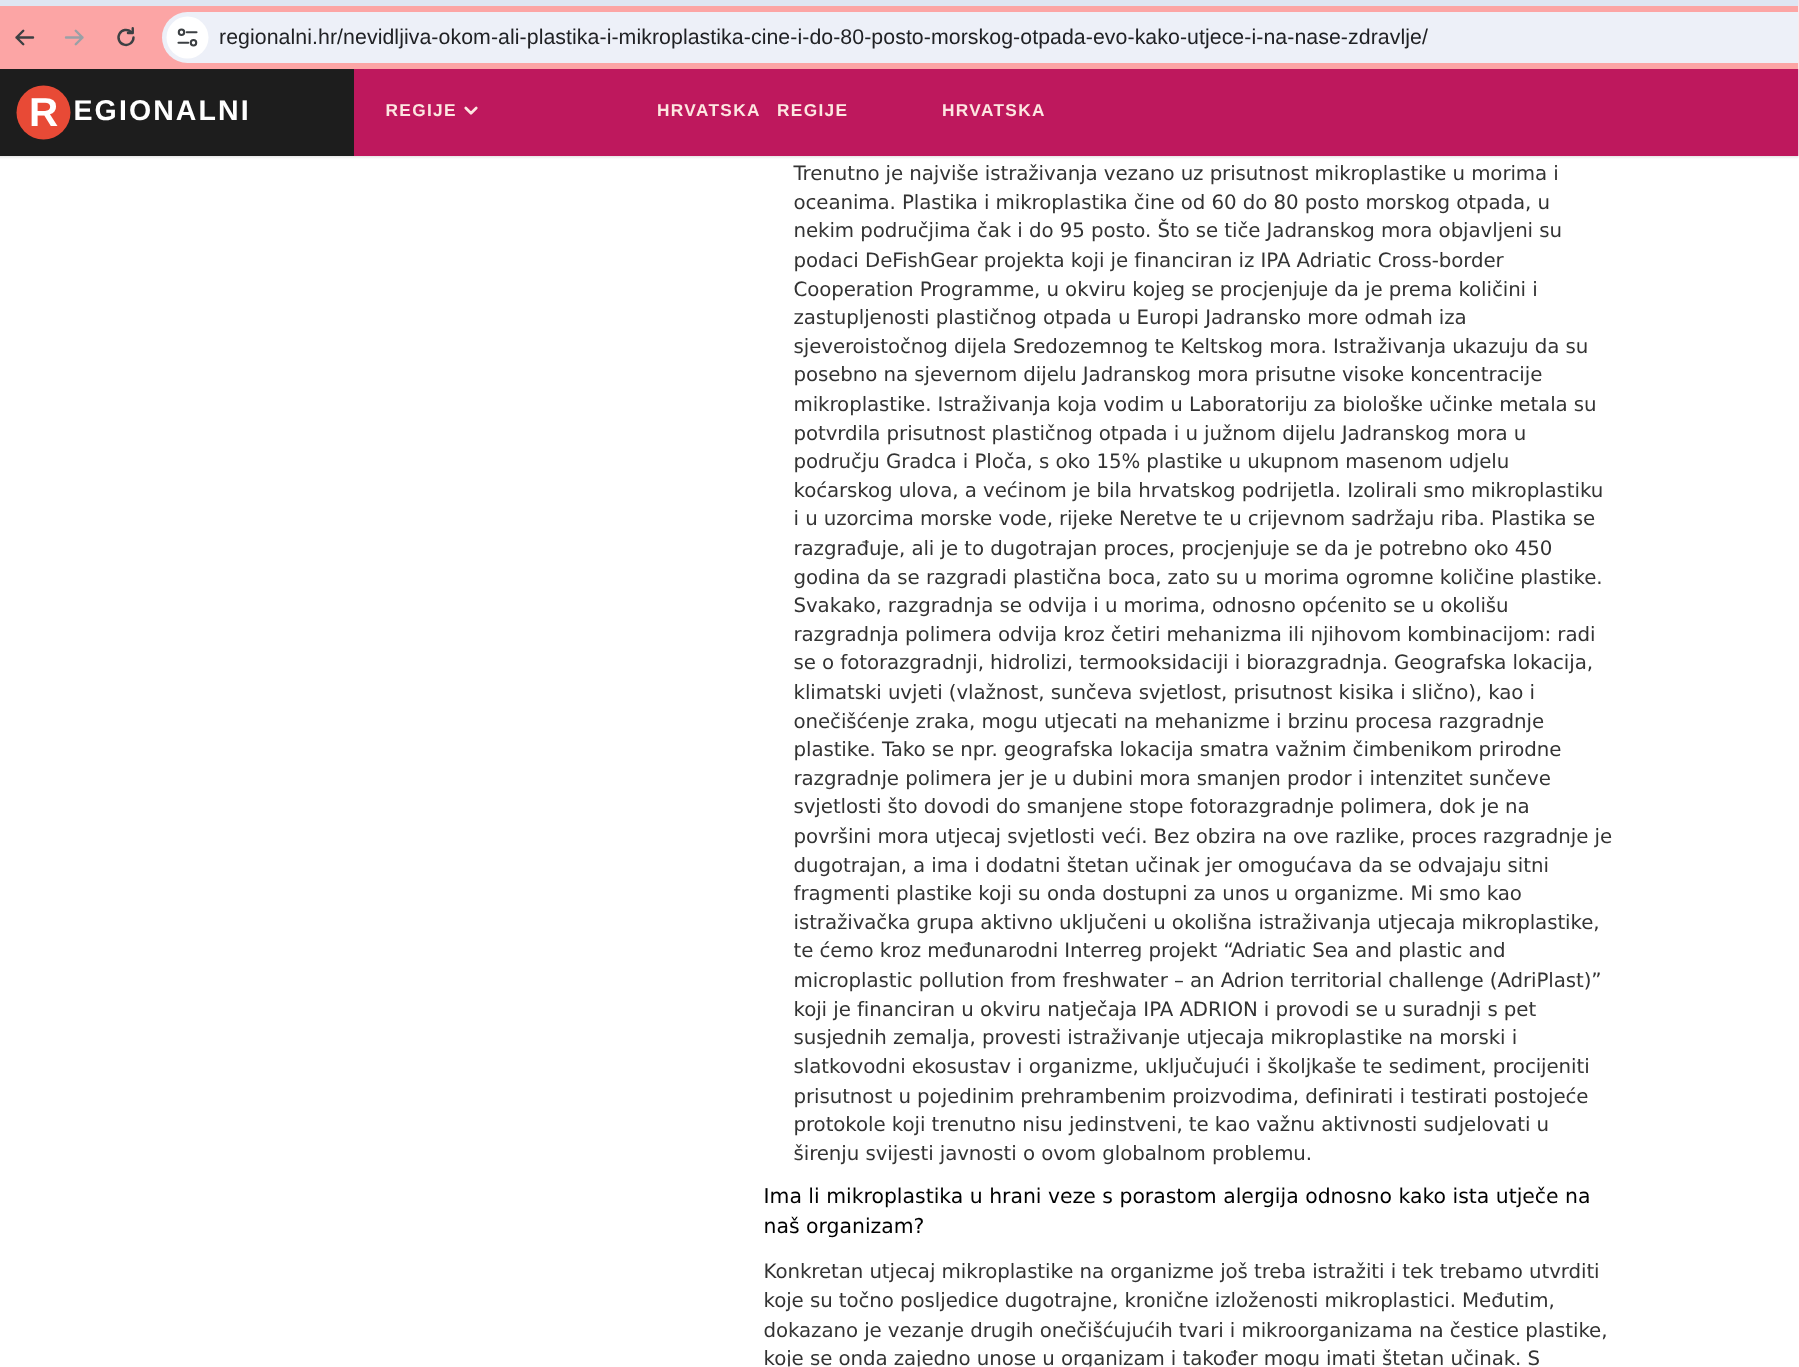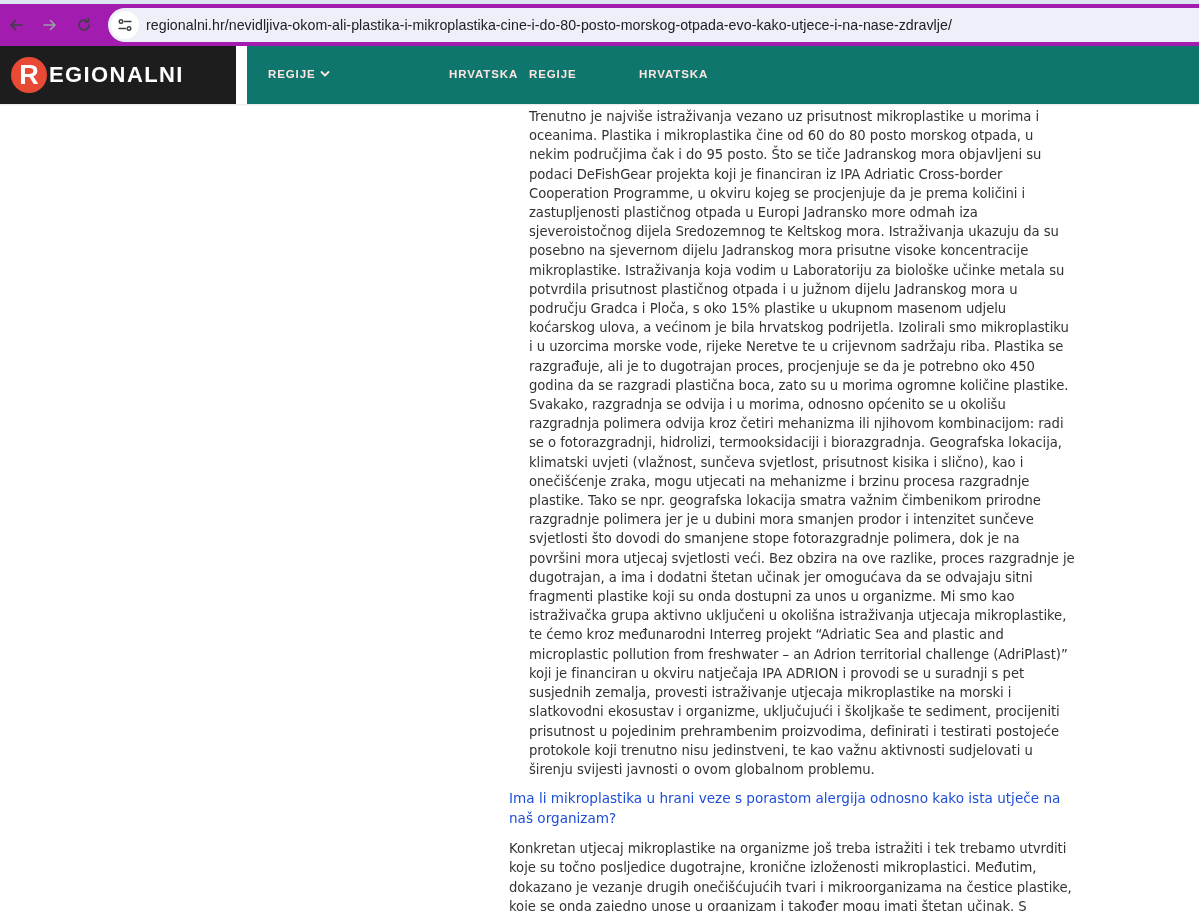--- a/index.html
+++ b/index.html
@@ -1,49 +1,49 @@
 <!DOCTYPE html>
 <html><head>
 <meta charset="utf-8">
 <style>
   * { box-sizing: border-box; margin: 0; padding: 0; }
   html, body { width: 1199px; height: 911px; overflow: hidden; background: #ffffff; }
   body { font-family: "DejaVu Sans", "Liberation Sans", sans-serif; color: #333; position: relative; }
 
   
-  .browser-top { height: 46px; background: #a21caf; position: relative; border-top: 4px solid #dfe6f3; }
+  .browser-top { height: 46px; background: #fca5a5; position: relative; border-top: 4px solid #dfe6f3; }
   .nav-btn { position: absolute; top: 9px; width: 24px; height: 24px; display: flex; align-items: center; justify-content: center; }
   .nav-btn svg { width: 16px; height: 16px; }
   .btn-back { left: 4px; }
   .btn-forward { left: 38px; }
   .btn-reload { left: 72px; }
   .omnibox { position: absolute; left: 108px; top: 4px; right: 0; height: 34px; background: #edf0f8; border-radius: 17px 0 0 17px; display: flex; align-items: center; }
   .site-info { width: 28px; height: 28px; margin-left: 3px; border-radius: 50%; background: #ffffff; display: flex; align-items: center; justify-content: center; }
   .site-info svg { width: 16px; height: 16px; }
   .url { margin-left: 7px; font-family: "Liberation Sans", sans-serif; font-size: 14.2px; color: #202124; white-space: nowrap; letter-spacing: 0.05px; }
   .url .domain { color: #202124; }
 
   
   .site-header { position: absolute; top: 46px; left: 0; width: 1199px; height: 58px; display: flex; }
   .logo-box { width: 236px; height: 58px; background: #1d1d1d; display: flex; align-items: center; padding-left: 11px; }
   .logo-r { width: 36px; height: 36px; border-radius: 50%; background: #e84a36; color: #fff; font-family: "Liberation Sans", sans-serif; font-weight: bold; font-size: 27px; display: flex; align-items: center; justify-content: center; line-height: 1; }
-  .logo-text { color: #ffffff; font-family: "Liberation Sans", sans-serif; font-weight: bold; font-size: 22px; letter-spacing: 1.4px; margin-left: 2px; }
-  .nav-bar { flex: 1; background: #0f766e; position: relative; margin-left: 11px; }
+  .logo-text { color: #ffffff; font-family: "Liberation Sans", sans-serif; font-weight: bold; font-size: 19px; letter-spacing: 1.4px; margin-left: 2px; }
+  .nav-bar { flex: 1; background: #be185d; position: relative; }
   .nav-item { position: absolute; top: 22px; color: #fde6e1; font-family: "Liberation Sans", sans-serif; font-weight: bold; font-size: 11.5px; letter-spacing: 0.9px; display: flex; align-items: center; }
   .nav-item svg { width: 10px; height: 10px; margin-left: 4px; }
   .nav-regije { left: 21px; }
   .nav-hrvatska { left: 158px; padding-left: 44px; }
   .nav-mozaik { left: 282px; }
   .nav-zdravlje { left: 392px; }
   .header-shadow { position: absolute; top: 104px; left: 0; width: 1199px; height: 2px; background: linear-gradient(#e6e6e6, #ffffff); }
 
   
   .article { position: absolute; left: 509px; top: 107px; width: 566px; }
   .article p { font-size: 13.2px; line-height: 19.2px; color: #333333; margin-bottom: 11px; letter-spacing: -0.05px; }
-  .article h3 { font-size: 13.6px; line-height: 19.5px; font-weight: 600; color: #1d4ed8; margin-bottom: 11px; font-weight: normal; }
+  .article h3 { font-size: 13.6px; line-height: 19.5px; font-weight: 600; color: #000000; margin-bottom: 11px; font-weight: normal; }
   .article h3 span { font-weight: 500; }
   .p-first { margin-bottom: 10px !important; margin-left: 20px; }
 </style>
 </head>
 <body>
 
 <div class="browser-top">
   <div class="nav-btn btn-back">
     <svg viewBox="0 0 16 16">
         <path d="M14 8H3M7.5 3.5L3 8l4.5 4.5" stroke="#3c4043" stroke-width="1.6" fill="none" stroke-linecap="round" stroke-linejoin="round"></path>

